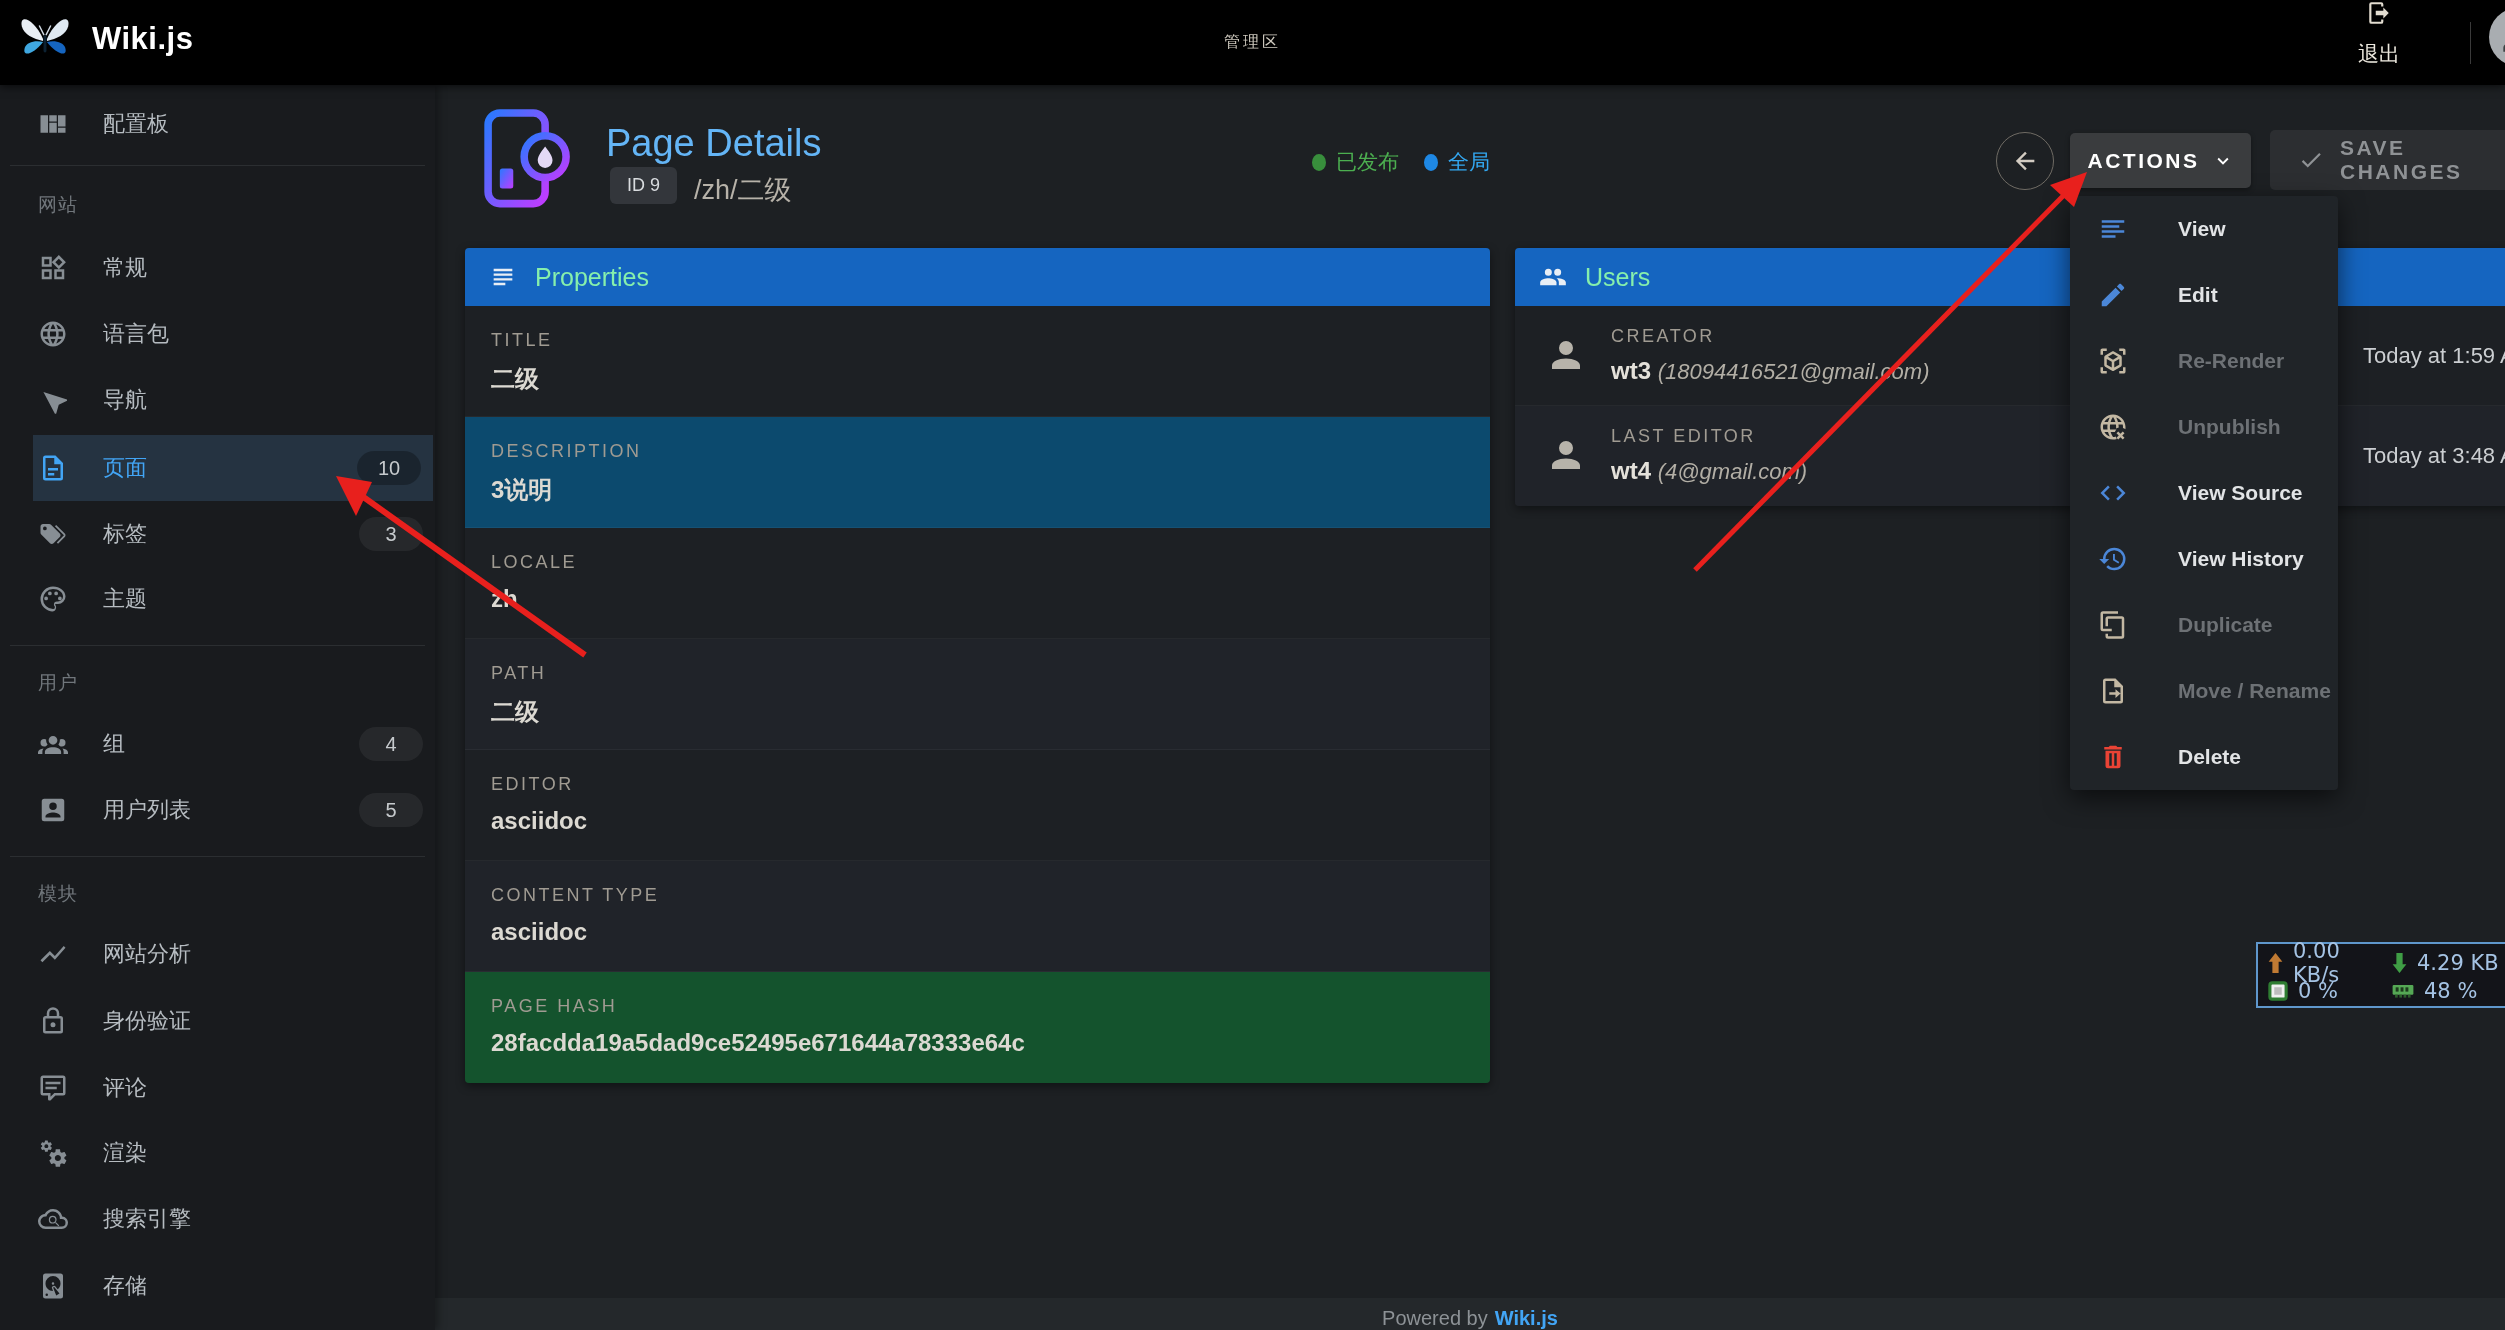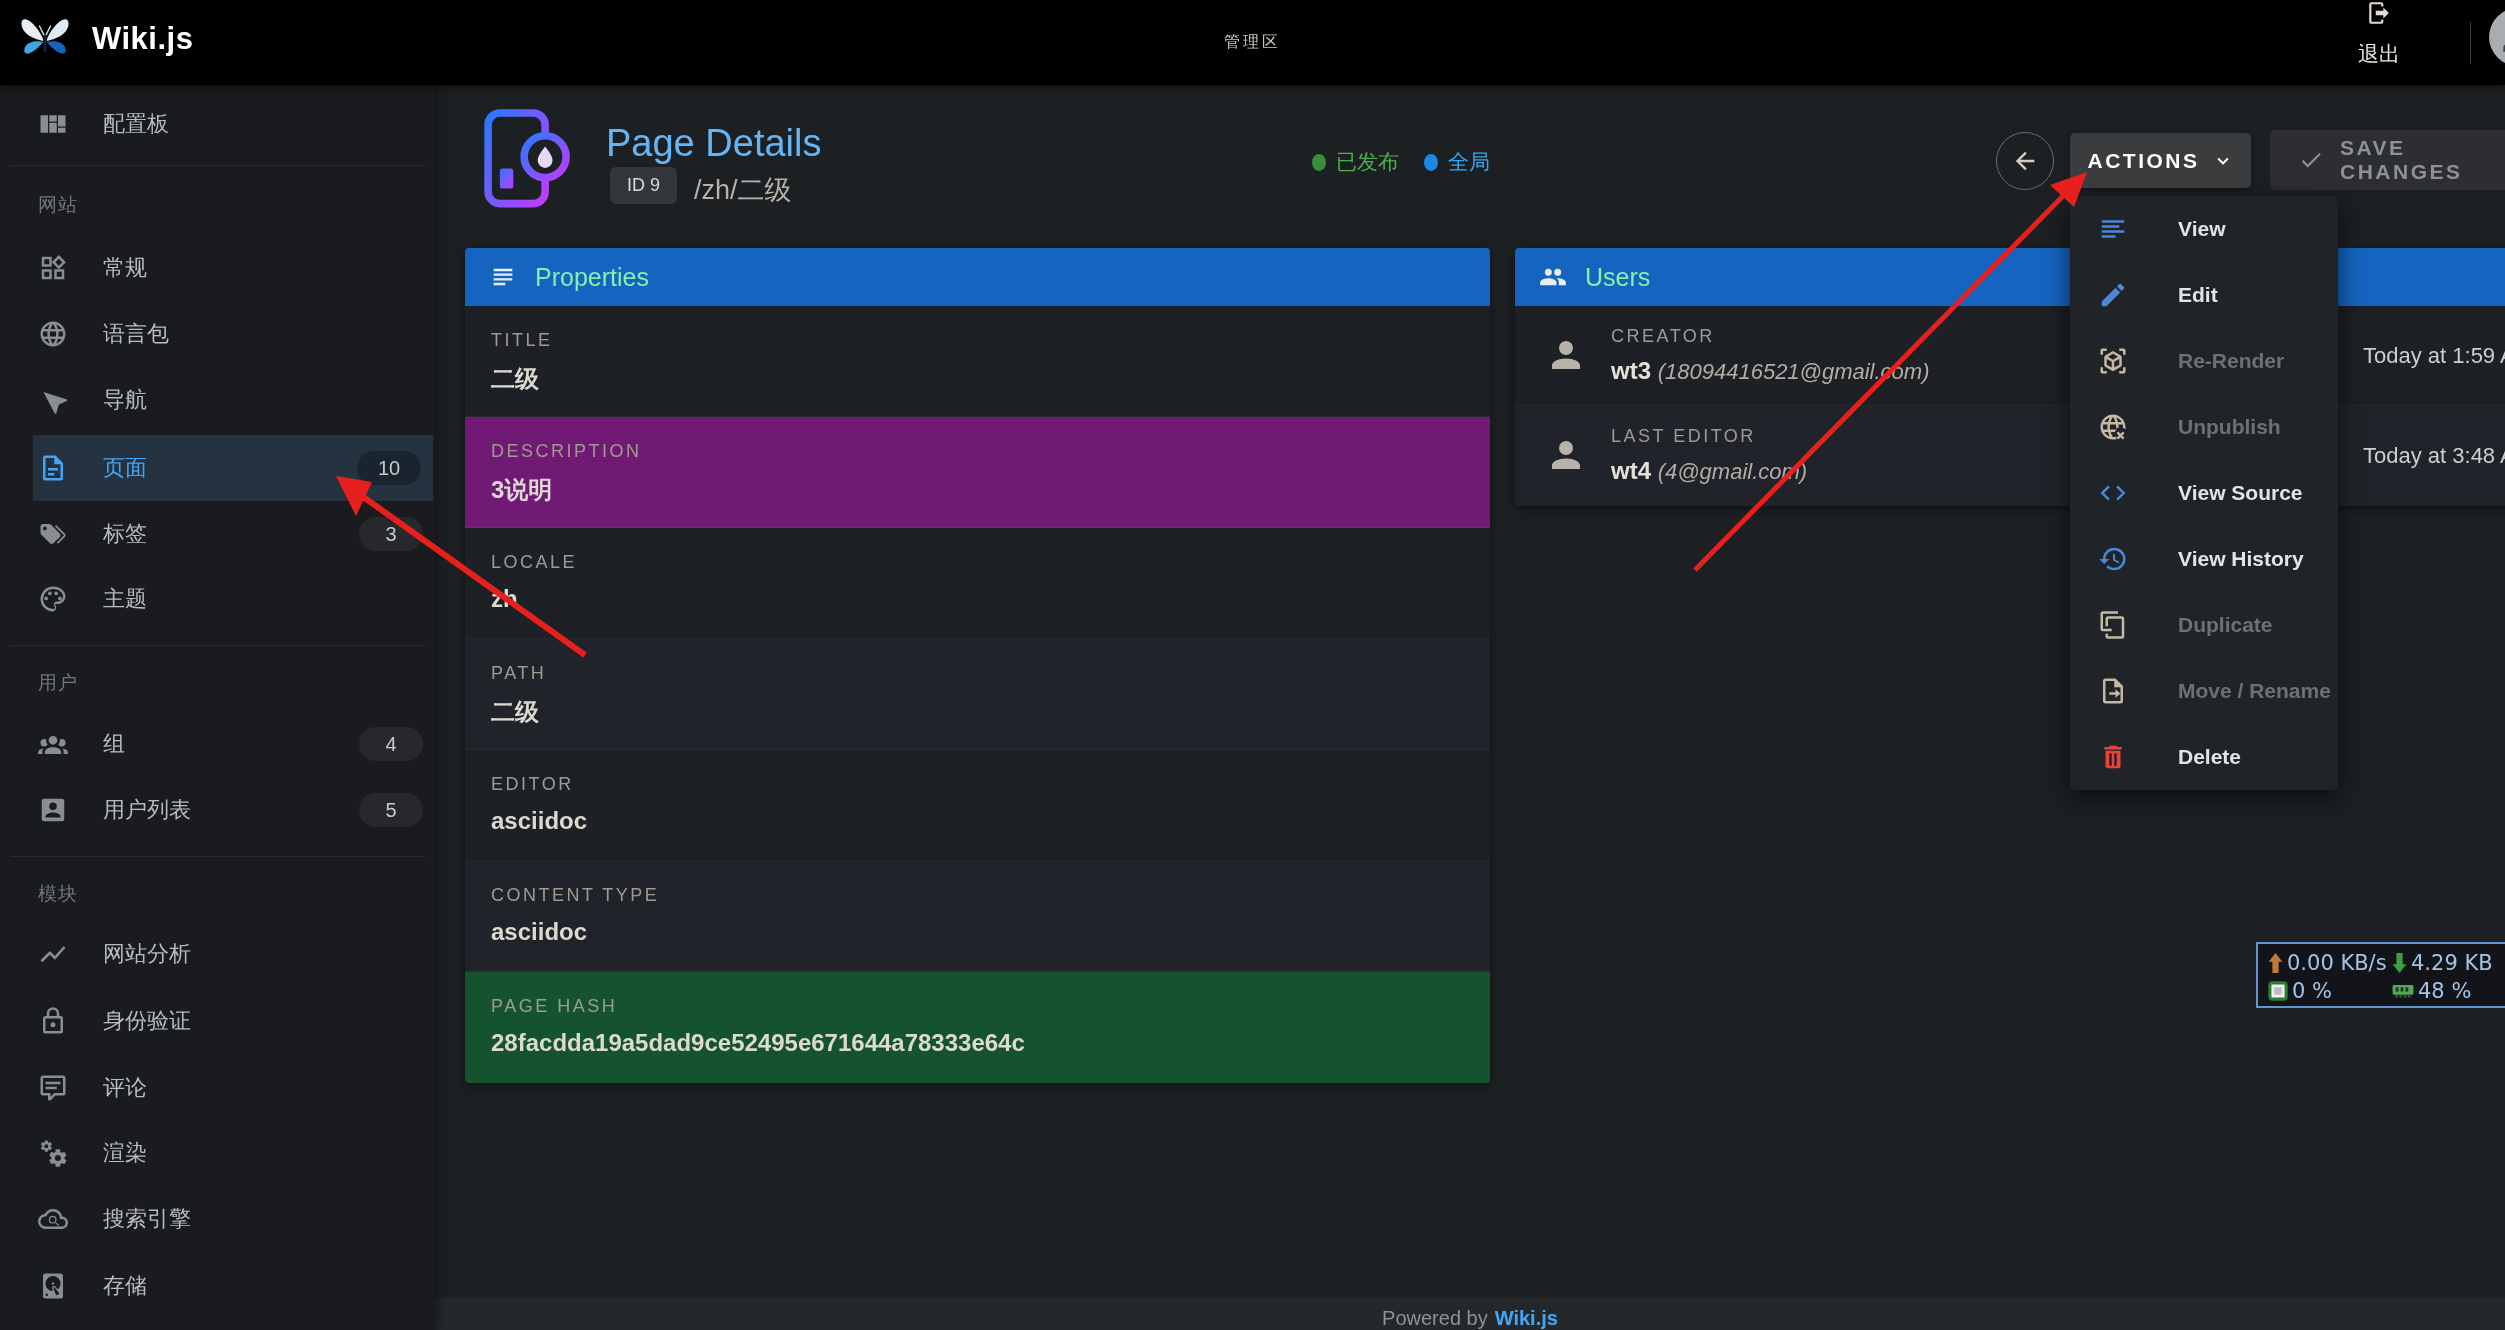--- a/index.html
+++ b/index.html
@@ -77,21 +77,21 @@
   .mi-blue{color:#4b87d8;} .mi-tan{color:#c3b8a3;} .mi-red{color:#ea4335;}
   
   .footer{position:absolute;left:435px;top:1298px;width:2070px;height:32px;background:#24282b;z-index:5;
           display:flex;justify-content:center;font-size:20px;color:#8d9296;padding-top:9px;box-sizing:border-box;gap:7px;}
   .footer a{color:#42a5f5;text-decoration:none;font-weight:bold;}
   
   .monitor{position:absolute;left:2256px;top:942px;width:262px;height:66px;background:#131419;
            border:2px solid #5f97cc;z-index:80;box-sizing:border-box;padding:5px 0 0 10px;
            font-family:"DejaVu Sans",sans-serif;font-size:21px;color:#a5c3e4;}
   .mon-row{display:flex;align-items:center;height:28px;}
-  .mon-cell{display:flex;align-items:center;gap:4px;width:160px;}
+  .mon-cell{display:flex;align-items:center;gap:10px;width:160px;}
   
   .arrows{position:absolute;left:0;top:0;width:2505px;height:1330px;z-index:60;pointer-events:none;}
 </style>
 </head>
 <body>
 
 <div class="topbar">
   <div class="brand">
     <span>
       <svg width="62" height="54" viewBox="0 0 64 56">
@@ -338,21 +338,21 @@
       <svg viewBox="0 0 24 24" fill="currentColor">
           <path d="M4,5H20V7H4V5M4,9H20V11H4V9M4,13H20V15H4V13M4,17H14V19H4V17Z"></path>
         </svg>
     </span>
     <span>Properties</span>
   </div>
   <div class="p-row" style="height:111px;background:#1d2024">
     <div class="p-label">TITLE</div>
     <div class="p-value">二级</div>
   </div>
-  <div class="p-row" style="height:111px;background:#701a75">
+  <div class="p-row" style="height:111px;background:#0c4a6e">
     <div class="p-label">DESCRIPTION</div>
     <div class="p-value">3说明</div>
   </div>
   <div class="p-row" style="height:111px;background:#1d2024">
     <div class="p-label">LOCALE</div>
     <div class="p-value">zh</div>
   </div>
   <div class="p-row" style="height:111px;background:#202329">
     <div class="p-label">PATH</div>
     <div class="p-value">二级</div>

